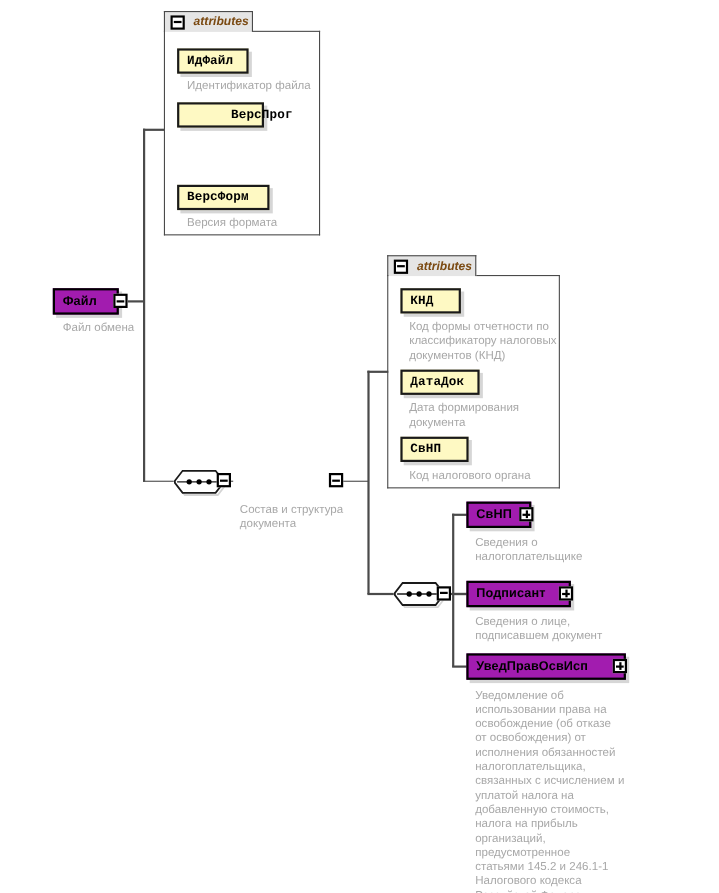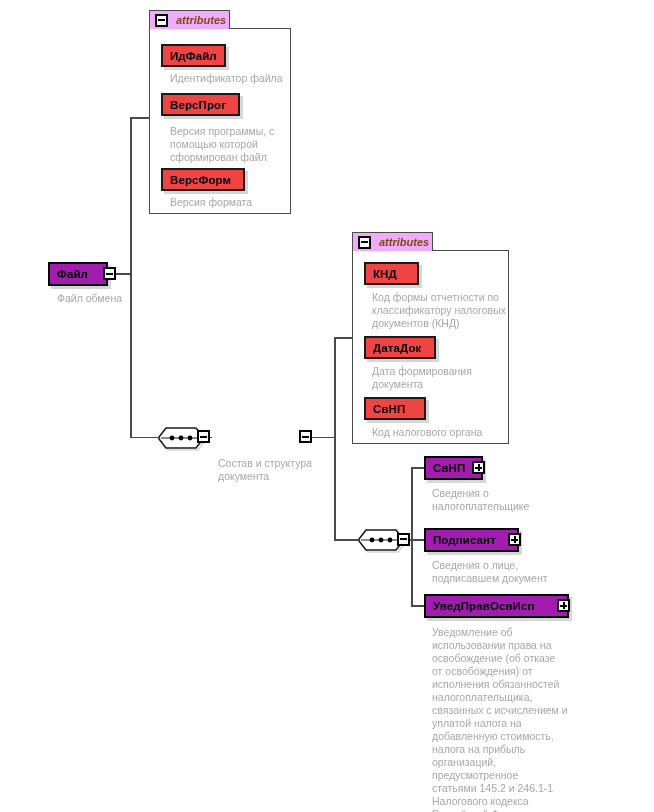--- a/index.html
+++ b/index.html
@@ -35,26 +35,27 @@
     color: #000000;
     white-space: nowrap;
     padding: 0 7px;
     line-height: 20px;
     letter-spacing: 0.1px;
   }
   
   .attr-node {
     position: absolute;
     box-sizing: border-box;
-    background: #ef4444;
+    background: #fef9c3;
     border: 2px solid #1a1a1a;
     box-shadow: 3px 3px 0 0 rgba(0,0,0,0.16);
     height: 23px;
     display: flex;
     align-items: center;
+    font-family: Liberation Mono, monospace;
   }
 
   
   .toggle {
     position: absolute;
     box-sizing: border-box;
     width: 13px;
     height: 13px;
     background: #ffffff;
     border: 2px solid #000000;
@@ -98,21 +99,21 @@
     box-sizing: border-box;
     border: 1.5px solid #4a4a4a;
     border-top: none;
     background: transparent;
   }
   .attr-tab {
     position: absolute;
     box-sizing: border-box;
     border: 1.5px solid #4a4a4a;
     border-bottom: none;
-    background: #f0abfc;
+    background: #e5e5e5;
     height: 19px;
     display: flex;
     align-items: center;
     padding-left: 3px;
   }
   .attr-tab-label {
     font-size: 11px;
     font-style: italic;
     font-weight: bold;
     color: #7b4a12;
@@ -149,26 +150,23 @@
     <span class="attr-tab-label">attributes</span>
   </div>
   <div class="attr-frame-topline" style="left:230px; top:27.5px; width:61px;"></div>
   <div class="attr-frame" style="left:149px; top:28px; width:142px; height:186px;"></div>
 
   <div class="attr-node" style="left:161px; top:44px; width:65px;">
     <span class="node-label">ИдФайл</span>
   </div>
   <div class="comment" style="left:170px; top:72px; width:125px;">Идентификатор файла</div>
 
-  <div class="attr-node" style="left:161px; top:93px; width:79px;">
+  <div class="attr-node" style="left:161px; top:93px; width:79px;padding-left:40px;">
     <span class="node-label">ВерсПрог</span>
   </div>
-  <div class="comment" style="left:170px; top:125px; width:120px;">Версия программы, с
-помощью которой
-сформирован файл</div>
 
   <div class="attr-node" style="left:161px; top:168px; width:84px;">
     <span class="node-label">ВерсФорм</span>
   </div>
   <div class="comment" style="left:170px; top:196px; width:120px;">Версия формата</div>
 
   <div class="node" style="left:48px; top:262px; width:60px;">
     <span class="node-label">Файл</span>
   </div>
   <div class="toggle" style="left:103px; top:267px;">

